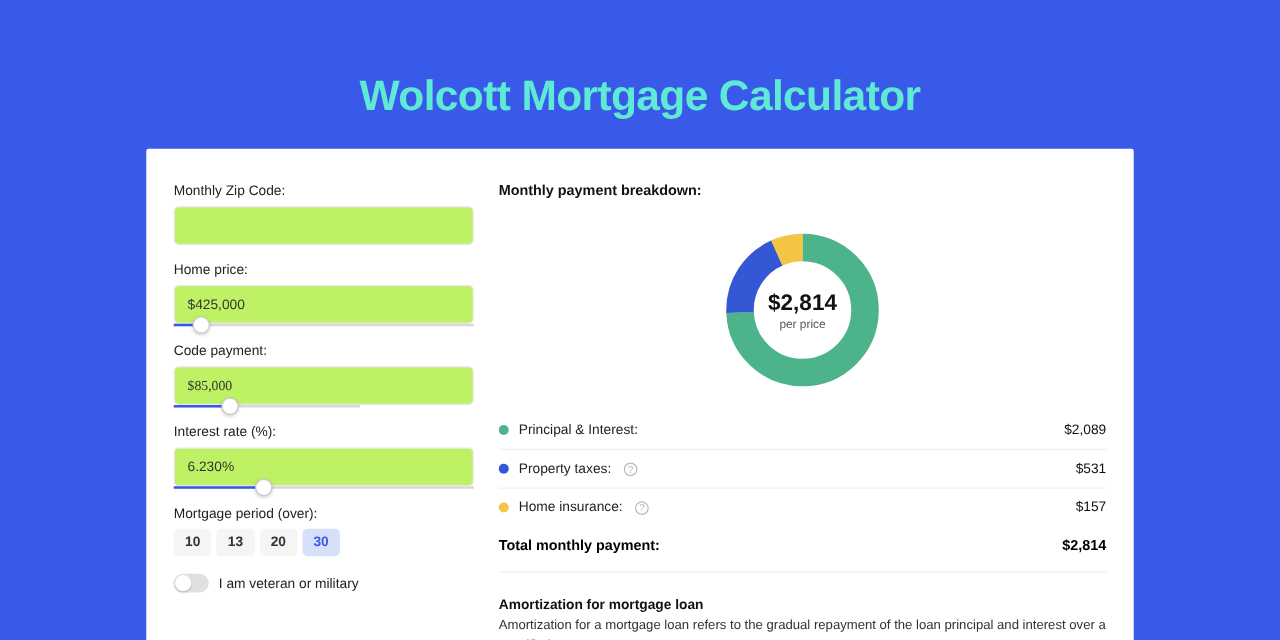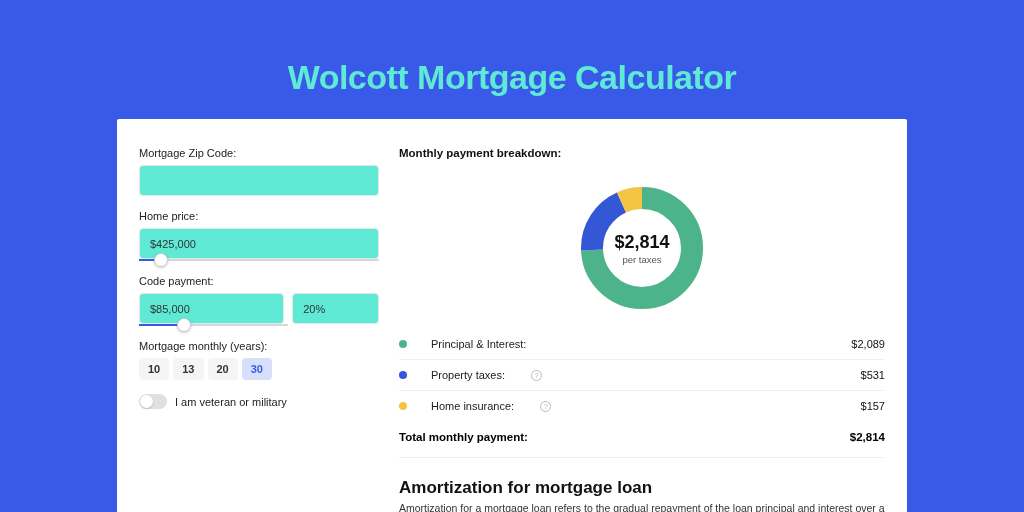--- a/index.html
+++ b/index.html
@@ -49,21 +49,21 @@
     margin-bottom: 6px;
     display: block;
   }
   .input {
     width: 100%;
     border: 1px solid #e6e6e6;
     border-radius: 4px;
     padding: 8px 10px;
     font-size: 11px;
     color: #333;
-    background: #5eead4;
+    background: #bef264;
     height: 31px;
   }
   .field { margin-bottom: 14px; }
   .slider-track {
     position: relative;
     height: 2px;
     background: #d8d8d8;
     width: 100%;
     margin-top: 0px;
   }
@@ -79,21 +79,21 @@
     top: -6px;
     width: 14px;
     height: 14px;
     border-radius: 50%;
     background: #ffffff;
     border: 1px solid #ccc;
     box-shadow: 0 1px 3px rgba(0,0,0,0.2);
     transform: translateX(-50%);
   }
   .dp-row { display: flex; gap: 8px; }
-  .dp-row .input:first-child { flex: 1.9; }
+  .dp-row .input:first-child { flex: 1.9; font-family: Liberation Serif, serif; }
   .dp-row .input:last-child { flex: 1; }
   .dp-slider { width: 62%; }
   .period-row { display: flex; gap: 4px; margin-top: 4px; }
   .period-btn {
     border: none;
     background: #f5f5f5;
     color: #333;
     font-size: 11px;
     font-weight: 600;
     padding: 5px 9px;
@@ -153,21 +153,21 @@
   .donut-sub { font-size: 9.5px; color: #555; margin-top: 1px; }
   .legend-row {
     display: flex;
     justify-content: space-between;
     align-items: center;
     padding: 9px 0;
     border-bottom: 1px solid #f0f0f0;
     font-size: 11px;
   }
   .legend-row:last-of-type { border-bottom: none; }
-  .legend-left { display: flex; align-items: center; gap: 24px; }
+  .legend-left { display: flex; align-items: center; gap: 8px; }
   .dot { width: 8px; height: 8px; border-radius: 50%; }
   .dot.green { background: #4DB38A; }
   .dot.blue { background: #3457D5; }
   .dot.yellow { background: #F4C542; }
   .legend-label { color: #222; }
   .info-icon {
     width: 11px; height: 11px;
     border: 1px solid #bbb;
     border-radius: 50%;
     color: #bbb;
@@ -181,21 +181,21 @@
   .total-row {
     display: flex;
     justify-content: space-between;
     align-items: center;
     font-size: 11.5px;
     font-weight: 700;
     padding: 10px 0 14px 0;
     border-bottom: 1px solid #f0f0f0;
   }
   .amort-heading {
-    font-size: 17px;
+    font-size: 11px;
     font-weight: 700;
     color: #111;
     margin-top: 20px;
     margin-bottom: 3px;
   }
   .amort-text {
     font-size: 10.5px;
     color: #333;
     line-height: 1.5;
   }
@@ -204,48 +204,55 @@
 <body>
 
 <div class="outer">
   <h1 class="title">Wolcott Mortgage Calculator</h1>
 
   <div class="panel">
 
     <div class="left-col">
 
       <div class="field">
-        <label class="form-label">Mortgage Zip Code:</label>
+        <label class="form-label">Monthly Zip Code:</label>
         <input class="input" value="" style="">
       </div>
 
       <div class="field">
         <label class="form-label">Home price:</label>
         <input class="input" value="$425,000" style="">
         <div class="slider-track">
           <div class="slider-fill" style="width:9%"></div>
           <div class="slider-thumb" style="left:9%"></div>
         </div>
       </div>
 
       <div class="field">
         <label class="form-label">Code payment:</label>
         <div class="dp-row">
           <input class="input" value="$85,000" style="">
-          <input class="input" value="20%" style="">
         </div>
         <div class="slider-track dp-slider">
           <div class="slider-fill" style="width:30%"></div>
           <div class="slider-thumb" style="left:30%"></div>
         </div>
       </div>
 
-
-      <div class="field">
-        <label class="form-label">Mortgage monthly (years):</label>
+      <div class="field">
+        <label class="form-label">Interest rate (%):</label>
+        <input class="input" value="6.230%" style="">
+        <div class="slider-track">
+          <div class="slider-fill" style="width:30%"></div>
+          <div class="slider-thumb" style="left:30%"></div>
+        </div>
+      </div>
+
+      <div class="field">
+        <label class="form-label">Mortgage period (over):</label>
         <div class="period-row" id="period-row">
             <button class="period-btn">10</button>
             <button class="period-btn">13</button>
             <button class="period-btn">20</button>
             <button class="period-btn active">30</button>
           </div>
       </div>
 
       <div class="toggle-row">
         <div class="toggle">
@@ -262,21 +269,21 @@
       <div class="donut-wrap">
         <div class="donut">
           <svg width="126" height="126" viewBox="0 0 126 126">
             <circle cx="63" cy="63" r="50" fill="none" stroke="#eee" stroke-width="22"></circle>
             <circle id="arc-green" cx="63" cy="63" r="50" fill="none" stroke="#4DB38A" stroke-width="22" stroke-dasharray="233.21915612470073 80.9401092342786" stroke-dashoffset="0"></circle>
             <circle id="arc-blue" cx="63" cy="63" r="50" fill="none" stroke="#3457D5" stroke-width="22" stroke-dasharray="59.28165241848544 254.8776129404939" stroke-dashoffset="-233.21915612470073"></circle>
             <circle id="arc-yellow" cx="63" cy="63" r="50" fill="none" stroke="#F4C542" stroke-width="22" stroke-dasharray="21.658456815793173 292.50080854318617" stroke-dashoffset="-292.50080854318617"></circle>
           </svg>
           <div class="donut-center">
             <div class="donut-amount">$2,814</div>
-            <div class="donut-sub">per taxes</div>
+            <div class="donut-sub">per price</div>
           </div>
         </div>
       </div>
 
       <div id="legend">
           <div class="legend-row">
             <div class="legend-left">
               <span class="dot green"></span>
               <span class="legend-label">Principal &amp; Interest:</span>
             </div>

